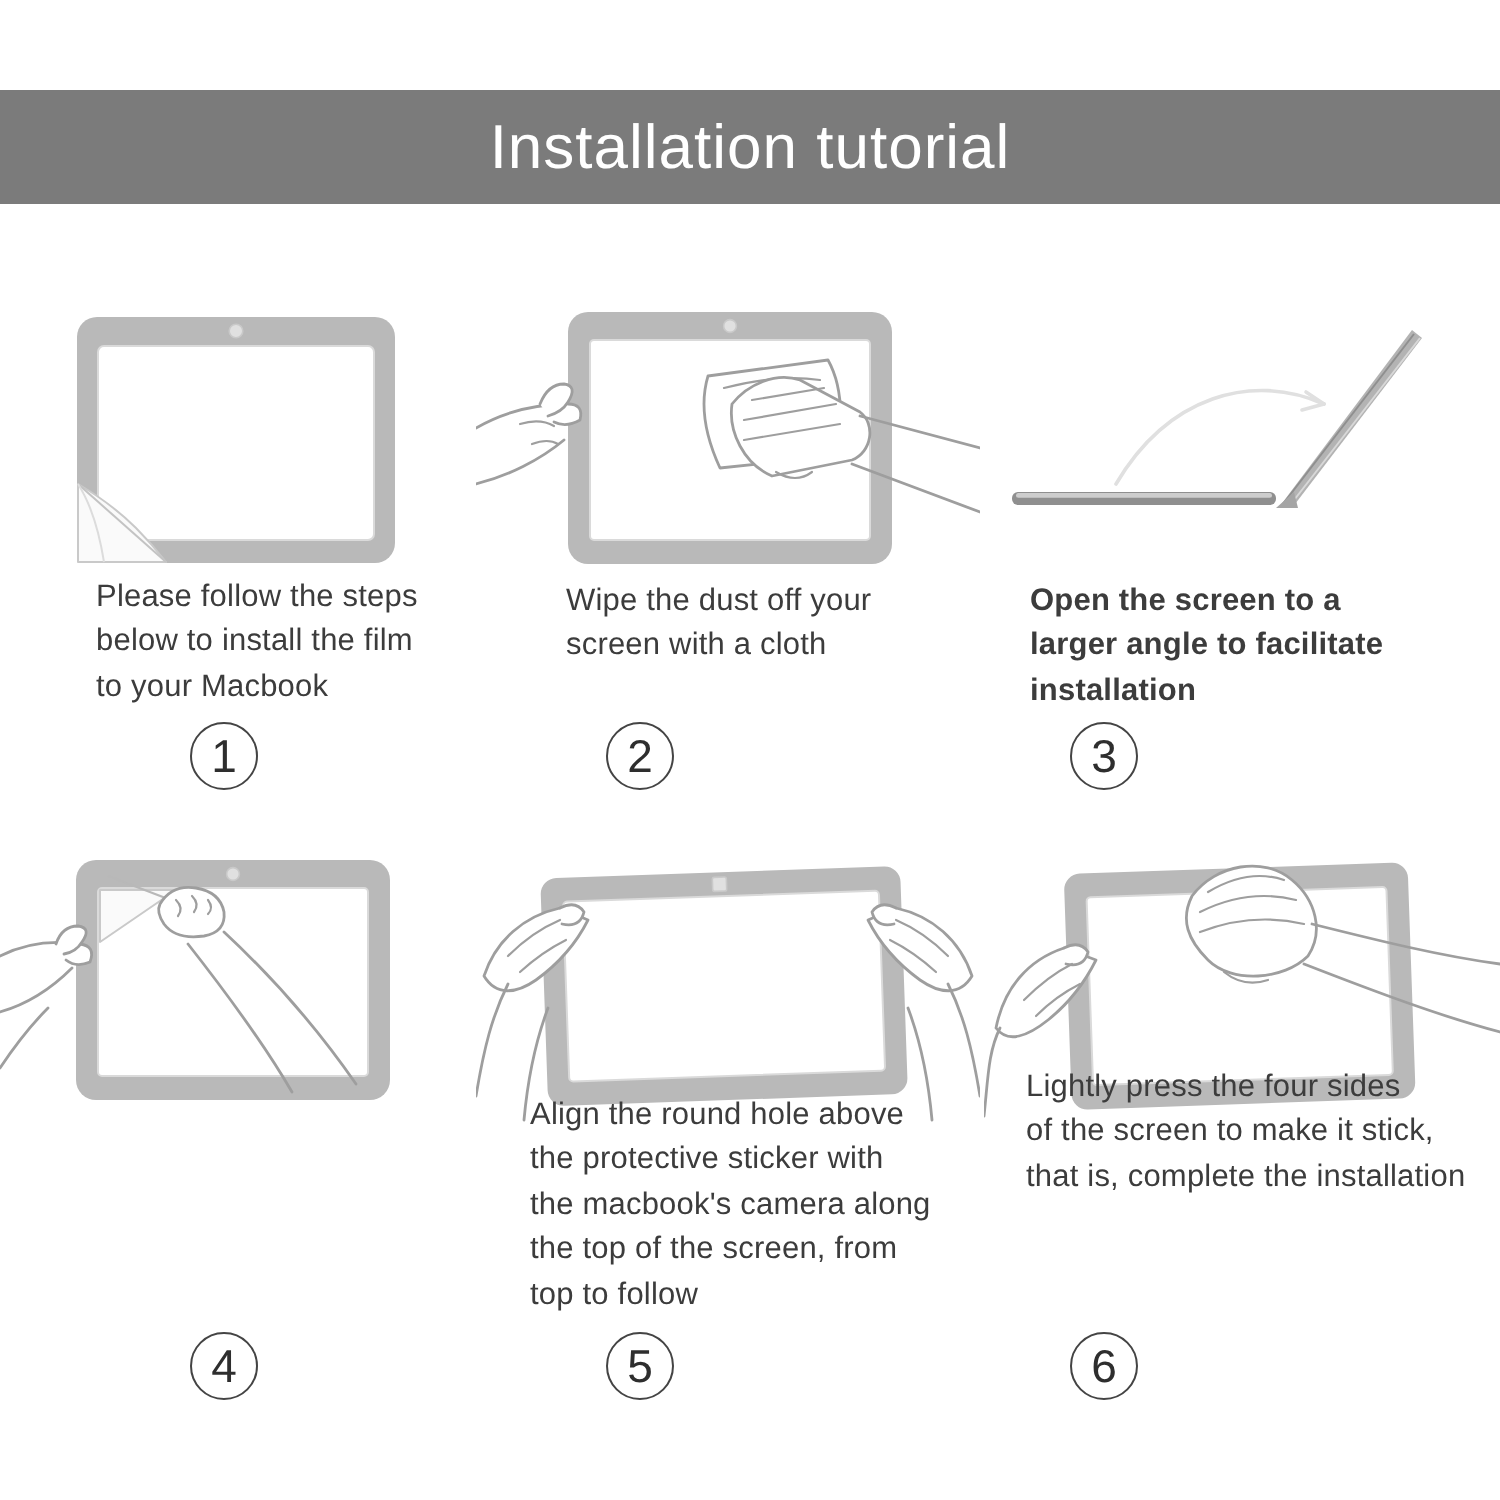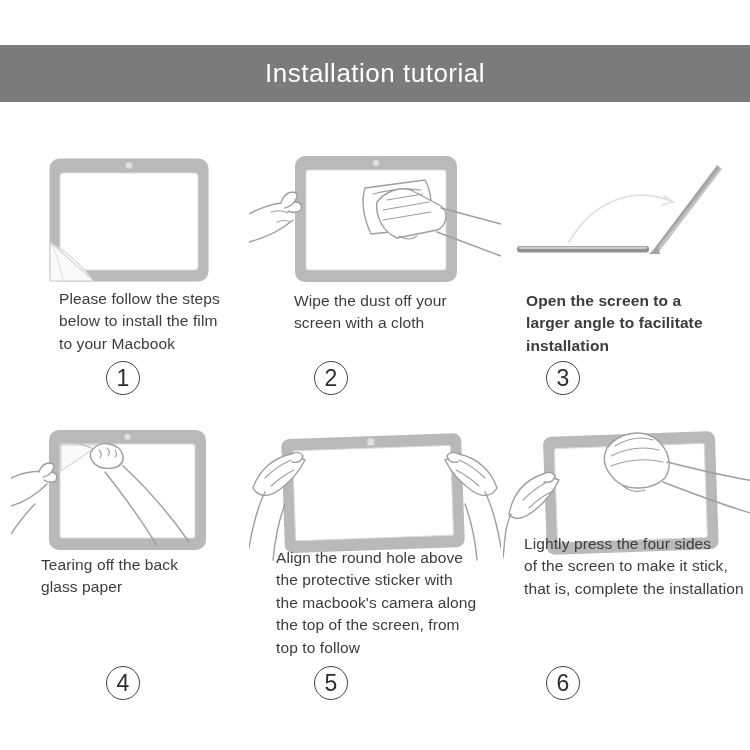--- a/index.html
+++ b/index.html
@@ -4,22 +4,22 @@
 <style>
   :root{
     --header-bg:#7b7b7b; --header-text:#ffffff; --frame-gray:#b9b9b9;
     --line-gray:#9e9e9e; --text-color:#3c3c3c; --badge-border:#444444;
   }
   html,body{margin:0;padding:0;background:#ffffff;}
   .canvas{position:relative;width:750px;height:750px;background:#ffffff;overflow:hidden;
           font-family:"Liberation Sans",sans-serif;}
   .header{position:absolute;left:0;top:45px;width:750px;height:57px;background:var(--header-bg);
           display:flex;align-items:center;justify-content:center;}
-  .header span{color:var(--header-text);font-size:26px;letter-spacing:0.5px;}
-  .step{position:absolute;margin-left:11px;}
+  .header span{color:var(--header-text);font-size:31px;letter-spacing:0.5px;}
+  .step{position:absolute;}
   .ill{position:absolute;}
   .step-text{position:absolute;font-size:15.5px;line-height:22.4px;color:var(--text-color);
              white-space:pre-line;letter-spacing:0.1px;}
   .step-num{position:absolute;width:34px;height:34px;border:1.6px solid var(--badge-border);
             border-radius:50%;box-sizing:border-box;display:flex;align-items:center;
             justify-content:center;font-size:23px;color:#2e2e2e;background:#fff;}
   
   .fr{fill:var(--frame-gray);}
   .scr{fill:#ffffff;stroke:#dadada;stroke-width:1;}
   .cam{fill:#e0e0e0;stroke:#c9c9c9;stroke-width:0.8;}
@@ -139,22 +139,20 @@
         <path class="hl" d="M94 50 C116 78 132 100 146 124"></path>
       </g>
       <g>
         <path class="hl" d="M0 56 C12 50 26 48 40 50"></path>
         <path class="hf" d="M40 50 q8 1 5 9 q-7 3 -12 -1"></path>
         <path class="hl" d="M0 84 C14 80 26 72 36 62"></path>
         <path class="hf" d="M28 50 q3 -9 11 -9 q7 1 2 8 q-3 5 -9 6"></path>
         <path class="hl" d="M0 112 C8 100 16 90 24 82"></path>
       </g>
     </svg>
-    <div class="step-text" style="left:30px;top:134px;width:190px;">Tearing off the back
-glass paper</div>
     <div class="step-num" style="left:95px;top:246px;">
       <span>4</span>
     </div>
   </div>
 
   <div class="step" style="left:232px;top:420px;width:258px;height:300px;">
     <svg class="ill" style="left:6px;top:2px;" width="252" height="140" viewBox="0 0 252 140">
       <g transform="rotate(-2 126 70)">
         <rect class="fr" x="34" y="14" width="180" height="114" rx="8"></rect>
         <rect class="scr" x="45" y="26" width="158" height="90" rx="2"></rect>

